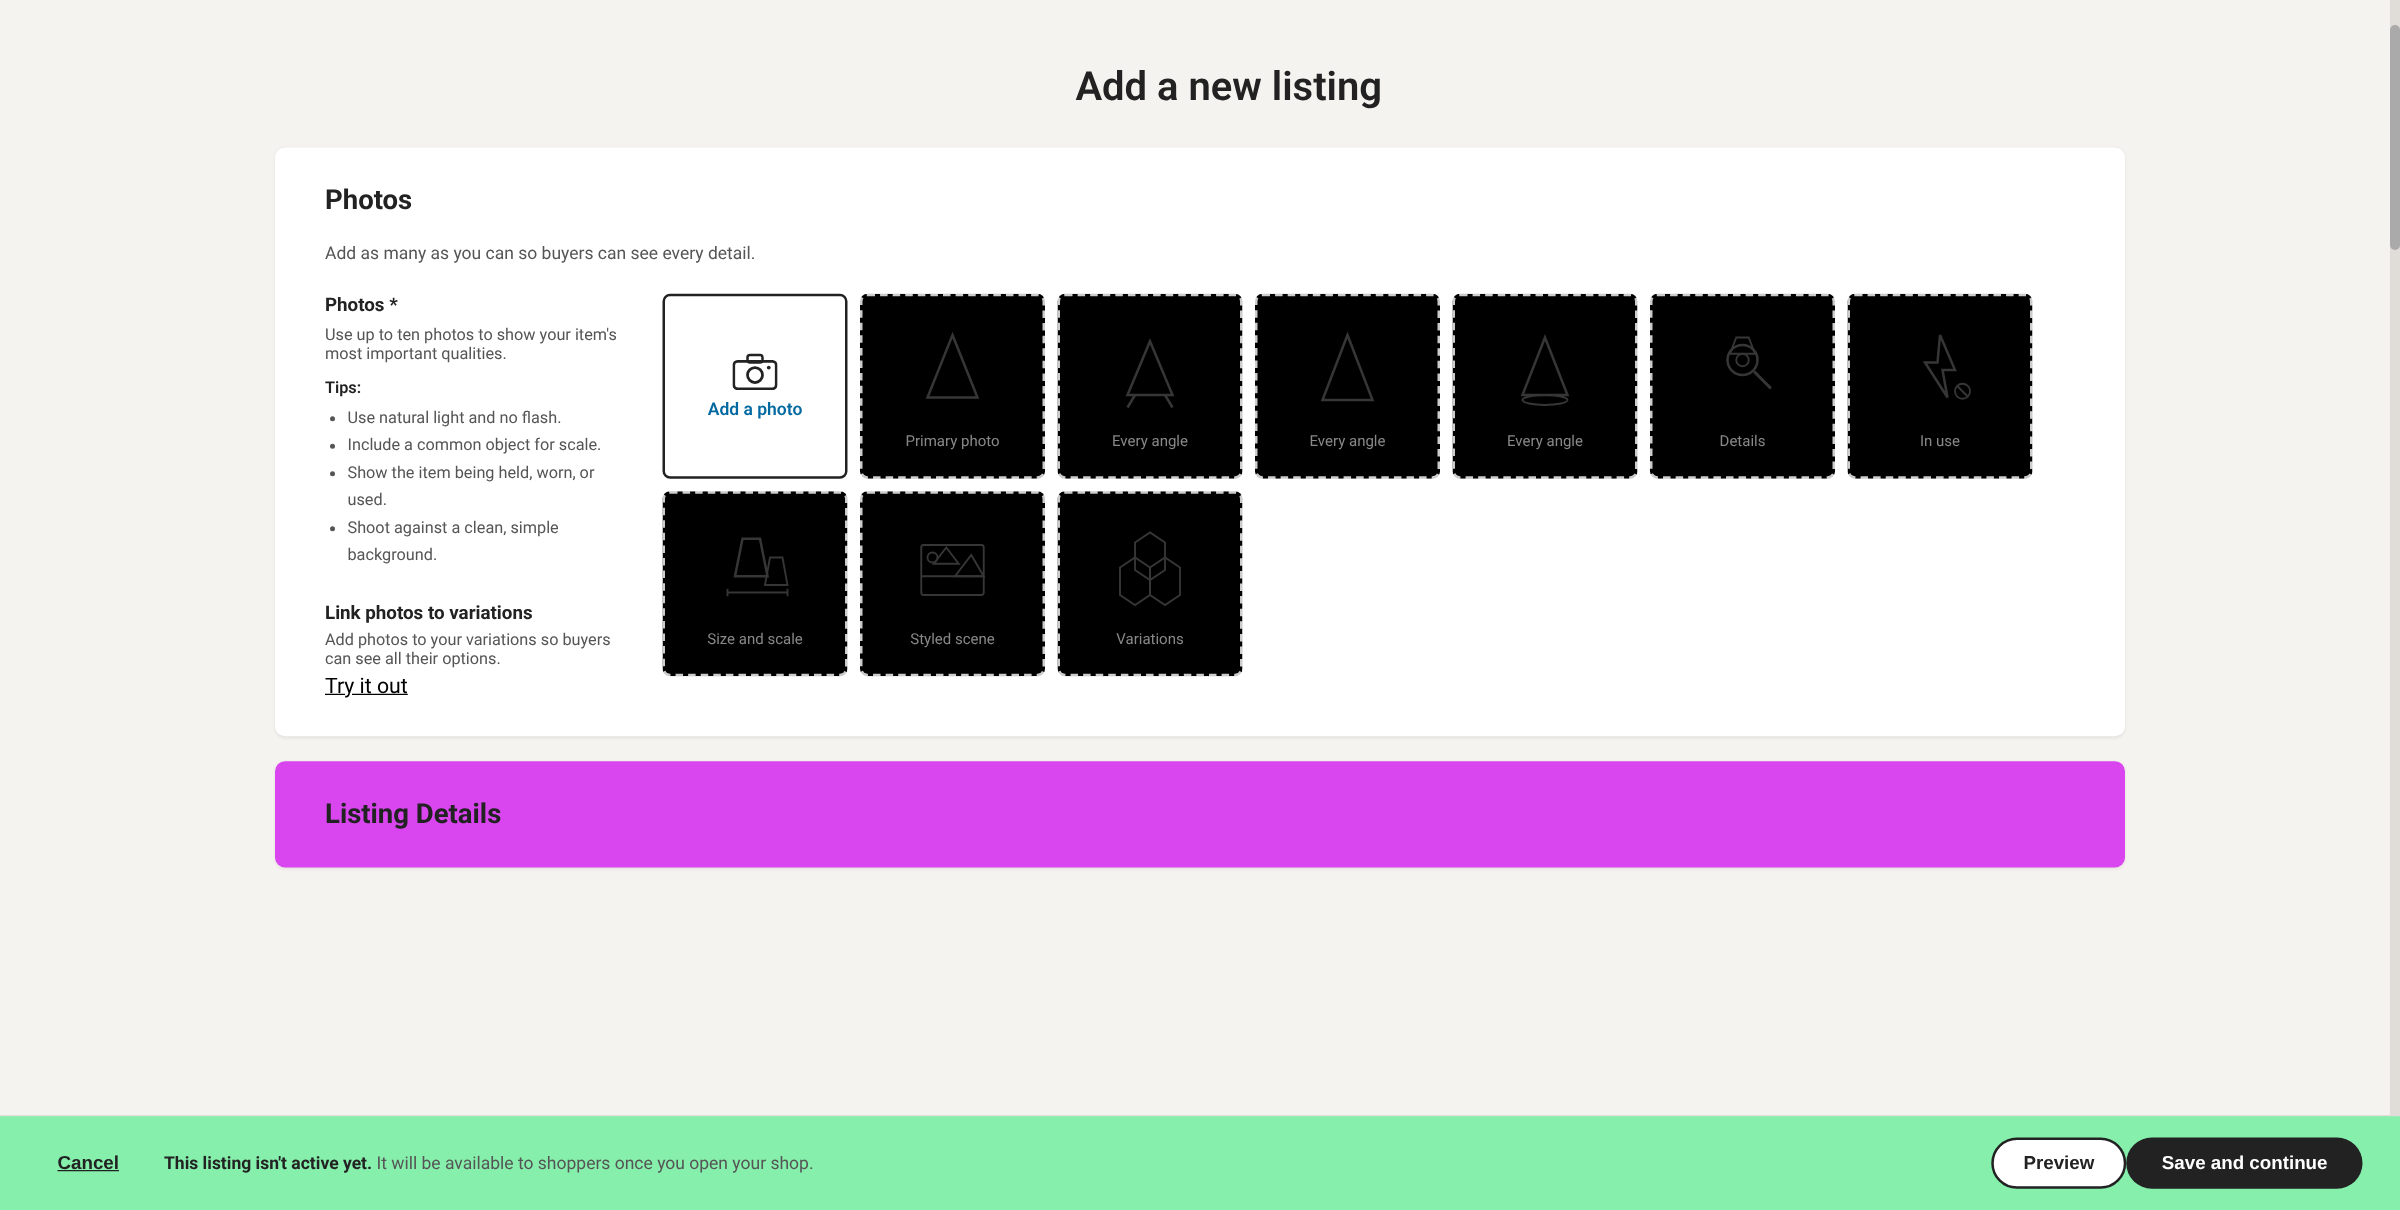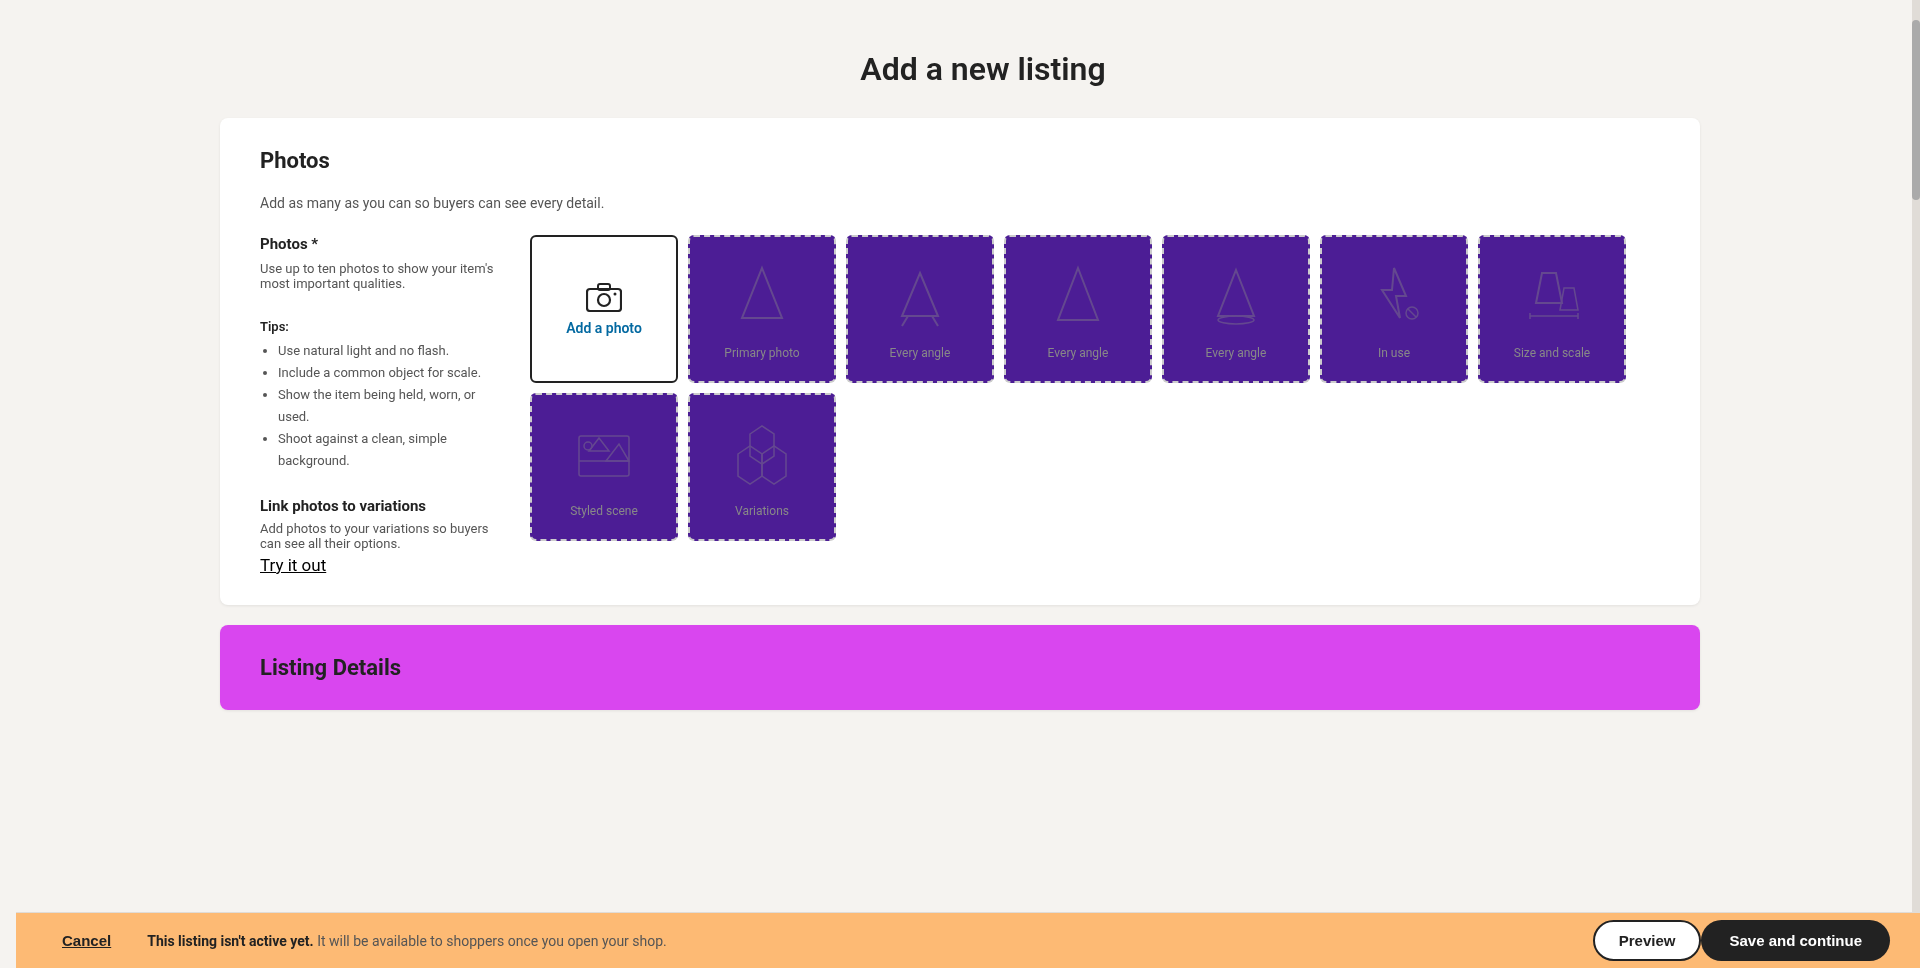--- a/index.html
+++ b/index.html
@@ -59,21 +59,21 @@
     .photos-label {
       font-size: 15px;
       font-weight: 700;
       color: #222;
       margin-bottom: 8px;
     }
 
     .photos-description {
       font-size: 13px;
       color: #555;
-      margin-bottom: 28px;
+      margin-bottom: 12px;
     }
 
     .tips-label {
       font-size: 13px;
       font-weight: 600;
       color: #222;
       margin-bottom: 6px;
     }
 
     .tips-list {
@@ -121,21 +121,21 @@
     .photo-slot {
       width: 148px;
       height: 148px;
       border: 2px dashed #ccc;
       border-radius: 6px;
       display: flex;
       flex-direction: column;
       align-items: center;
       justify-content: center;
       cursor: pointer;
-      background: #4c1d95;
+      background: #000000;
       position: relative;
     }
 
     .photo-slot.add-photo {
       border: 2px solid #222;
       background: #fff;
     }
 
     .photo-slot-label {
       font-size: 12px;
@@ -155,24 +155,24 @@
     .slot-icon {
       width: 80px;
       height: 80px;
       opacity: 0.4;
     }
 
     
     .bottom-bar {
       position: fixed;
       bottom: 0;
-      left: 16px;
+      left: 0;
       right: 0;
-      height: 56px;
-      background: #fdba74;
+      height: 76px;
+      background: #86efac;
       border-top: 1px solid #e0dcd7;
       display: flex;
       align-items: center;
       padding: 0 30px;
       z-index: 100;
     }
 
     .cancel-btn {
       background: none;
       border: none;
@@ -325,20 +325,29 @@
           </div>
 
           <div class="photo-slot">
             <svg class="slot-icon" viewBox="0 0 80 80" fill="none">
               <polygon points="40,12 58,58 22,58" stroke="#888" stroke-width="2" fill="none"></polygon>
               <ellipse cx="40" cy="62" rx="18" ry="4" stroke="#888" stroke-width="1.5" fill="none"></ellipse>
             </svg>
             <div class="photo-slot-label">Every angle</div>
           </div>
 
+          <div class="photo-slot">
+            <svg class="slot-icon" viewBox="0 0 80 80" fill="none">
+              <circle cx="40" cy="30" r="12" stroke="#888" stroke-width="2" fill="none"></circle>
+              <circle cx="40" cy="30" r="5" stroke="#888" stroke-width="1.5" fill="none"></circle>
+              <line x1="50" y1="40" x2="62" y2="52" stroke="#888" stroke-width="2.5" stroke-linecap="round"></line>
+              <polygon points="35,12 45,12 50,25 30,25" stroke="#888" stroke-width="1.5" fill="none"></polygon>
+            </svg>
+            <div class="photo-slot-label">Details</div>
+          </div>
 
           <div class="photo-slot">
             <svg class="slot-icon" viewBox="0 0 80 80" fill="none">
               <polygon points="40,10 52,38 42,38 46,60 28,32 38,32" stroke="#888" stroke-width="2" fill="none"></polygon>
               <circle cx="58" cy="55" r="6" stroke="#888" stroke-width="1.5" fill="none"></circle>
               <line x1="54" y1="51" x2="62" y2="59" stroke="#888" stroke-width="1.5"></line>
             </svg>
             <div class="photo-slot-label">In use</div>
           </div>
 

